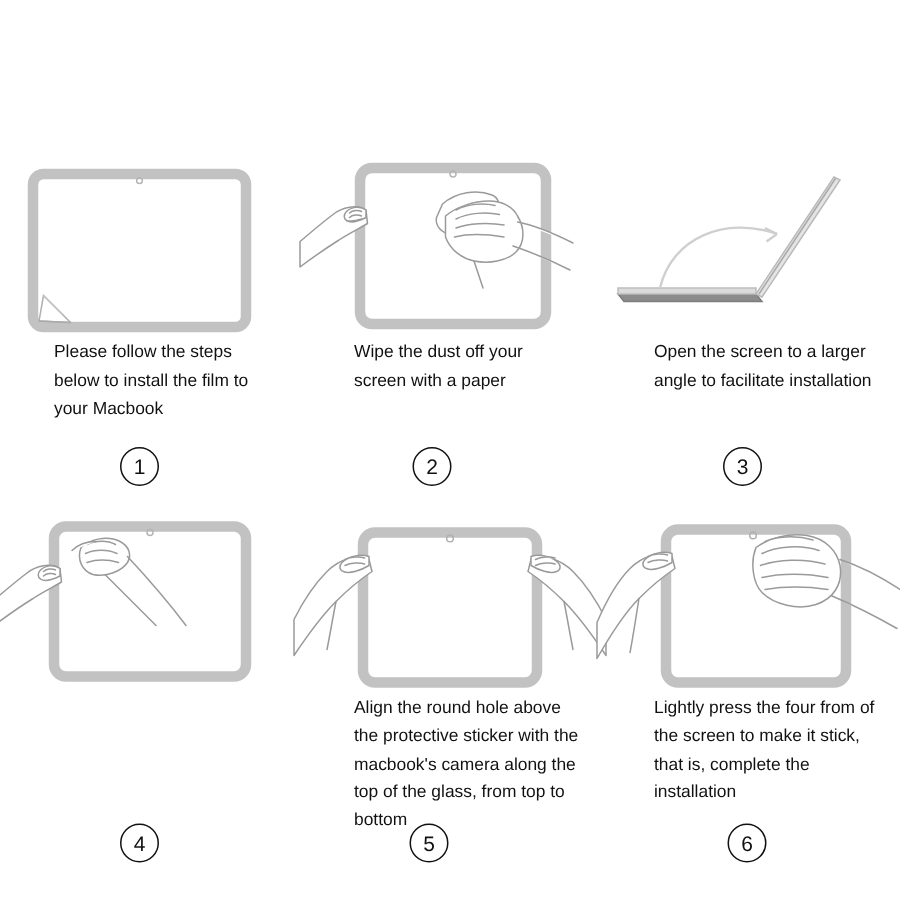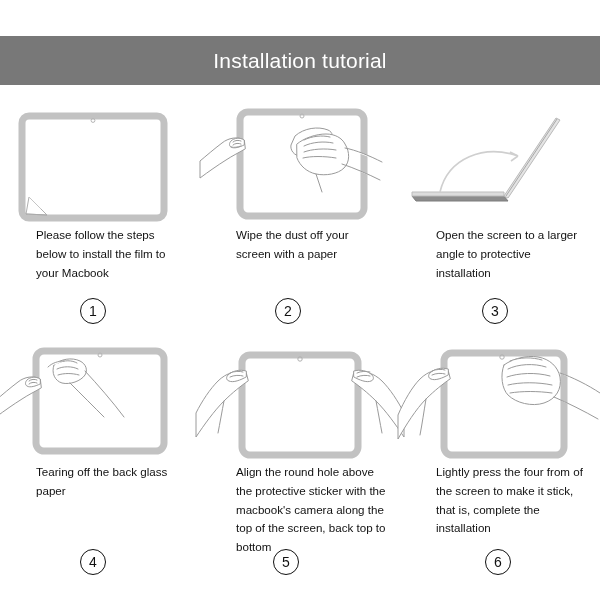--- a/index.html
+++ b/index.html
@@ -67,23 +67,20 @@
   .panel.c3 .num-wrap{padding-left:82px;}
   .panel.r2.c1 .num-wrap{padding-left:80px;}
   .panel.r2.c2 .num-wrap{padding-left:73px;}
   .panel.r2.c3 .num-wrap{padding-left:85px;}
 </style>
 </head>
 <body>
 
 <div class="page">
 
-  <div class="header-bar">
-    <div class="header-title">Installation tutorial</div>
-  </div>
 
   <div class="grid">
 
     <div class="panel r1 c1">
       <div class="art">
         <svg viewBox="0 0 200 118" preserveAspectRatio="xMidYMid meet">
 
           <rect x="22" y="16" width="142" height="102" rx="7" ry="7" fill="none" stroke="#c2c2c2" stroke-width="7"></rect>
 
           <rect x="29" y="23" width="128" height="88" rx="3" ry="3" fill="#ffffff"></rect>
@@ -150,21 +147,21 @@
 
           <g>
             <path d="M104 96 L156 18 L160 20 L108 98 Z" fill="#e4e4e4" stroke="#b9b9b9" stroke-width="1"></path>
             <path d="M106 96 L157 19" stroke="#a8a8a8" stroke-width="1" fill="none"></path>
           </g>
 
           <path d="M40 92 C48 58, 84 44, 118 56" fill="none" stroke="#cfcfcf" stroke-width="1.6"></path>
           <path d="M118 56 L110 52 M118 56 L111 61" fill="none" stroke="#cfcfcf" stroke-width="1.6"></path>
         </svg>
       </div>
-      <div class="caption">Open the screen to a larger angle to protective installation</div>
+      <div class="caption">Open the screen to a larger angle to facilitate installation</div>
       <div class="num-wrap">
         <div class="num">3</div>
       </div>
     </div>
 
     <div class="panel r2 c1">
       <div class="art">
         <svg viewBox="0 0 200 118" preserveAspectRatio="xMidYMid meet">
           <rect x="36" y="14" width="128" height="100" rx="8" ry="8" fill="none" stroke="#c2c2c2" stroke-width="7"></rect>
           <rect x="43" y="21" width="114" height="86" rx="3" ry="3" fill="#ffffff"></rect>
@@ -181,21 +178,20 @@
             <path d="M54 28 C60 22, 72 20, 80 24 C86 27, 88 33, 85 38 C81 44, 70 48, 62 46 C55 44, 51 36, 54 28 Z"></path>
             <path d="M58 26 C64 23, 72 23, 77 26"></path>
             <path d="M57 32 C63 29, 72 29, 78 32"></path>
             <path d="M58 38 C64 36, 72 36, 79 38"></path>
             <path d="M85 34 C98 48, 112 64, 124 80"></path>
             <path d="M70 46 C82 58, 94 70, 104 80"></path>
             <path d="M48 30 C52 26, 58 24, 64 24"></path>
           </g>
         </svg>
       </div>
-      <div class="caption">Tearing off the back glass paper</div>
       <div class="num-wrap">
         <div class="num">4</div>
       </div>
     </div>
 
     <div class="panel r2 c2">
       <div class="art">
         <svg viewBox="0 0 200 118" preserveAspectRatio="xMidYMid meet">
           <rect x="42" y="18" width="116" height="100" rx="8" ry="8" fill="none" stroke="#c2c2c2" stroke-width="7"></rect>
           <rect x="49" y="25" width="102" height="88" rx="3" ry="3" fill="#ffffff"></rect>
@@ -211,21 +207,21 @@
 
           <g fill="#ffffff" stroke="#9a9a9a" stroke-width="1" stroke-linejoin="round" stroke-linecap="round">
             <path d="M154 36 C162 32, 174 36, 182 44 C190 52, 198 64, 204 76 L204 100 C196 88, 186 74, 176 64 C168 56, 158 48, 152 44 Z"></path>
             <path d="M154 34 C160 32, 168 34, 172 38 C174 40, 174 43, 171 44 C167 46, 159 43, 154 40 Z"></path>
             <path d="M157 36 C161 34, 167 34, 170 35"></path>
             <path d="M157 40 C161 38, 167 38, 170 39"></path>
             <path d="M176 64 C178 74, 180 86, 182 96"></path>
           </g>
         </svg>
       </div>
-      <div class="caption">Align the round hole above the protective sticker with the macbook's camera along the top of the screen, back top to bottom</div>
+      <div class="caption">Align the round hole above the protective sticker with the macbook's camera along the top of the glass, from top to bottom</div>
       <div class="num-wrap">
         <div class="num">5</div>
       </div>
     </div>
 
     <div class="panel r2 c3">
       <div class="art">
         <svg viewBox="0 0 200 118" preserveAspectRatio="xMidYMid meet">
           <rect x="44" y="16" width="120" height="102" rx="8" ry="8" fill="none" stroke="#c2c2c2" stroke-width="7"></rect>
           <rect x="51" y="23" width="106" height="88" rx="3" ry="3" fill="#ffffff"></rect>

